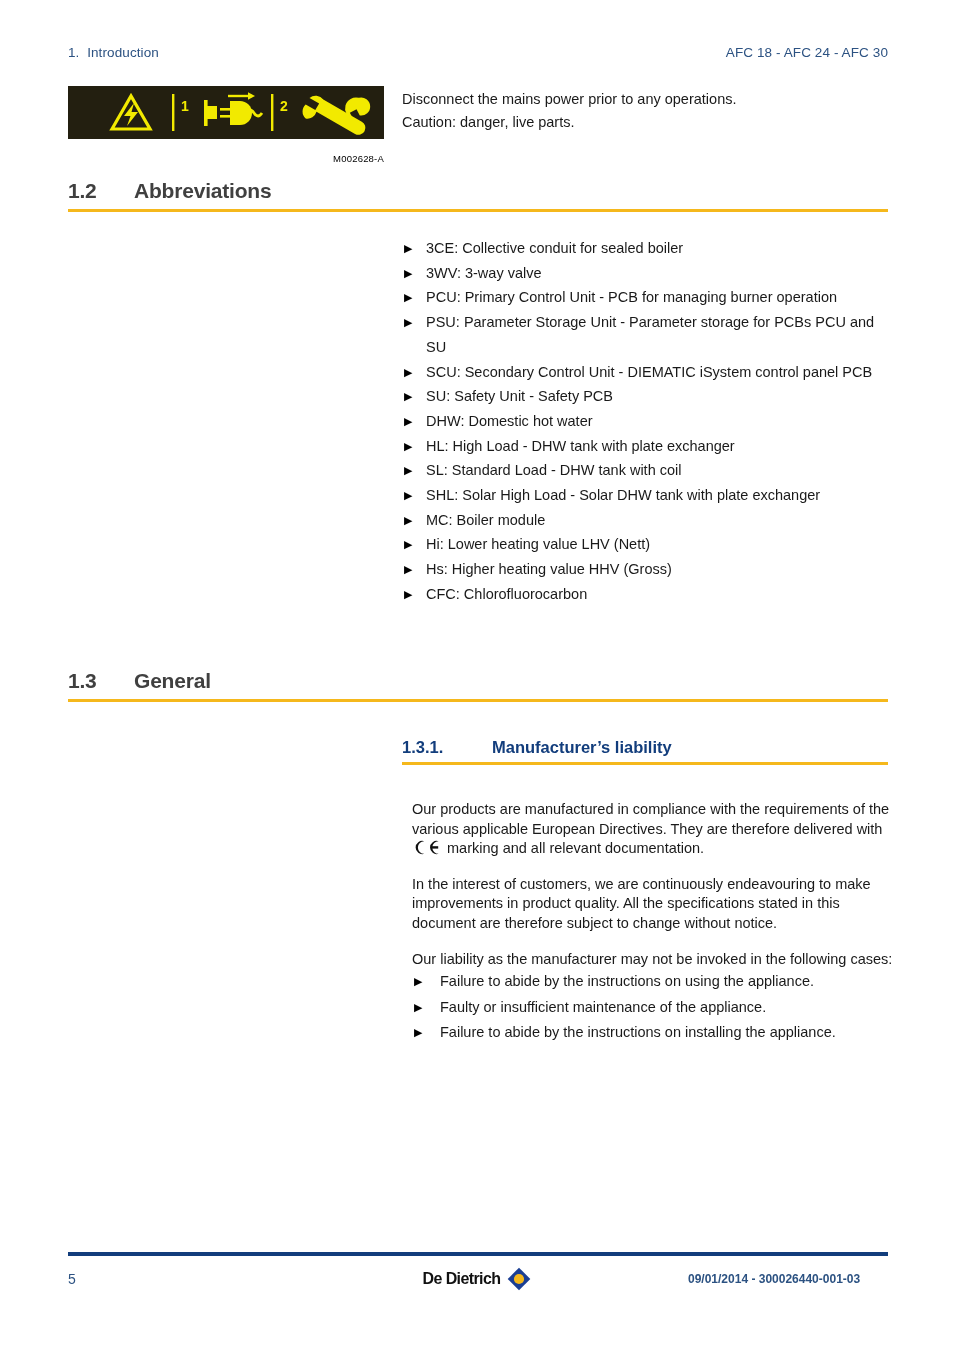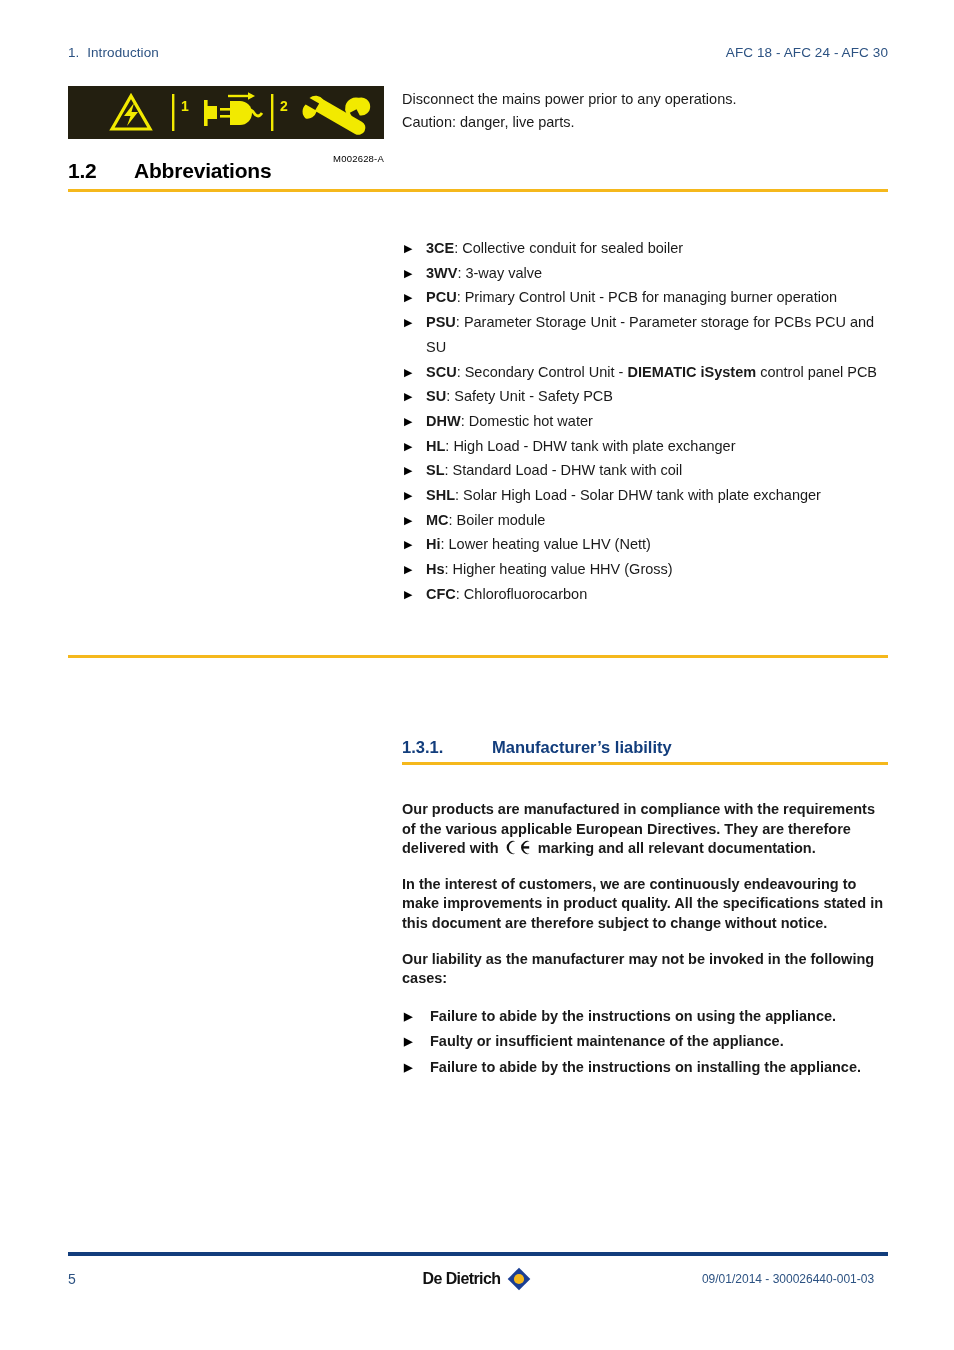--- a/index.html
+++ b/index.html
@@ -72,24 +72,25 @@
 
   
   .section-head {
     position: absolute;
     left: 68px;
     width: 820px;
   }
   .section-head .row {
     display: flex;
     align-items: center;
-    color: #000000;
+    color: #404040;
     font-weight: bold;
     font-size: 21px;
     letter-spacing: -0.2px;
+    margin-top: 20px;
   }
   .section-head .num { width: 66px; flex: none; }
   .section-head .rule {
     margin-top: 6px;
     height: 3px;
     background: #f5b81c;
     width: 100%;
   }
 
   
@@ -128,34 +129,34 @@
   }
   .bullet-item .marker {
     flex: none;
     width: 22px;
     color: #000;
     font-size: 11px;
     line-height: 24.7px;
     padding-left: 2px;
   }
   .bullet-item .btext { flex: 1; }
-  .bullet-item .btext b { font-weight: bold; }
+  .bullet-item .btext b { font-weight: normal; }
 
   .bullet-list.liability .bullet-item { line-height: 25.5px; }
   .bullet-list.liability .bullet-item .marker { line-height: 25.5px; width: 26px; }
 
   
-  .body-block { position: absolute; left: 402px; width: 490px; font-weight: bold; }
+  .body-block { position: absolute; left: 412px; width: 490px; }
   .para {
     font-size: 14.5px;
     line-height: 19.6px;
     color: #1a1a1a;
     margin: 0 0 16px 0;
   }
-  .para.tight { margin-bottom: 15px; }
+  .para.tight { margin-bottom: 0; }
 
   .ce-mark {
     display: inline-block;
     vertical-align: -2px;
     margin: 0 3px 0 2px;
   }
 
   
   .footer-rule {
     position: absolute;
@@ -191,22 +192,23 @@
     font-weight: bold;
     color: #111111;
     letter-spacing: -0.6px;
     white-space: pre;
   }
   .logo-mark { margin-left: 5px; display: block; }
   .footer-ref {
     font-size: 12px;
     color: #2c5282;
     width: 200px;
-    text-align: center;
+    text-align: left;
     white-space: pre;
+    font-weight: bold;
   }
 </style>
 </head>
 <body>
 
 <div class="page">
 
   <div class="page-header">
     <span class="header-left">1.  Introduction</span>
     <span class="header-right">AFC 18 - AFC 24 - AFC 30</span>
@@ -308,20 +310,24 @@
         <span class="marker">▶</span>
         <span class="btext"><b>Hs</b>: Higher heating value HHV (Gross)</span>
       </div>
       <div class="bullet-item">
         <span class="marker">▶</span>
         <span class="btext"><b>CFC</b>: Chlorofluorocarbon</span>
       </div>
     </div>
 
   <div class="section-head" style="top:649px;">
+    <div class="row">
+      <span class="num">1.3</span>
+      <span>General</span>
+    </div>
     <div class="rule"></div>
   </div>
 
   <div class="subsection-head" style="top:738px;">
     <div class="row">
       <span class="num">1.3.1.</span>
       <span>Manufacturer’s liability</span>
     </div>
     <div class="rule"></div>
   </div>

